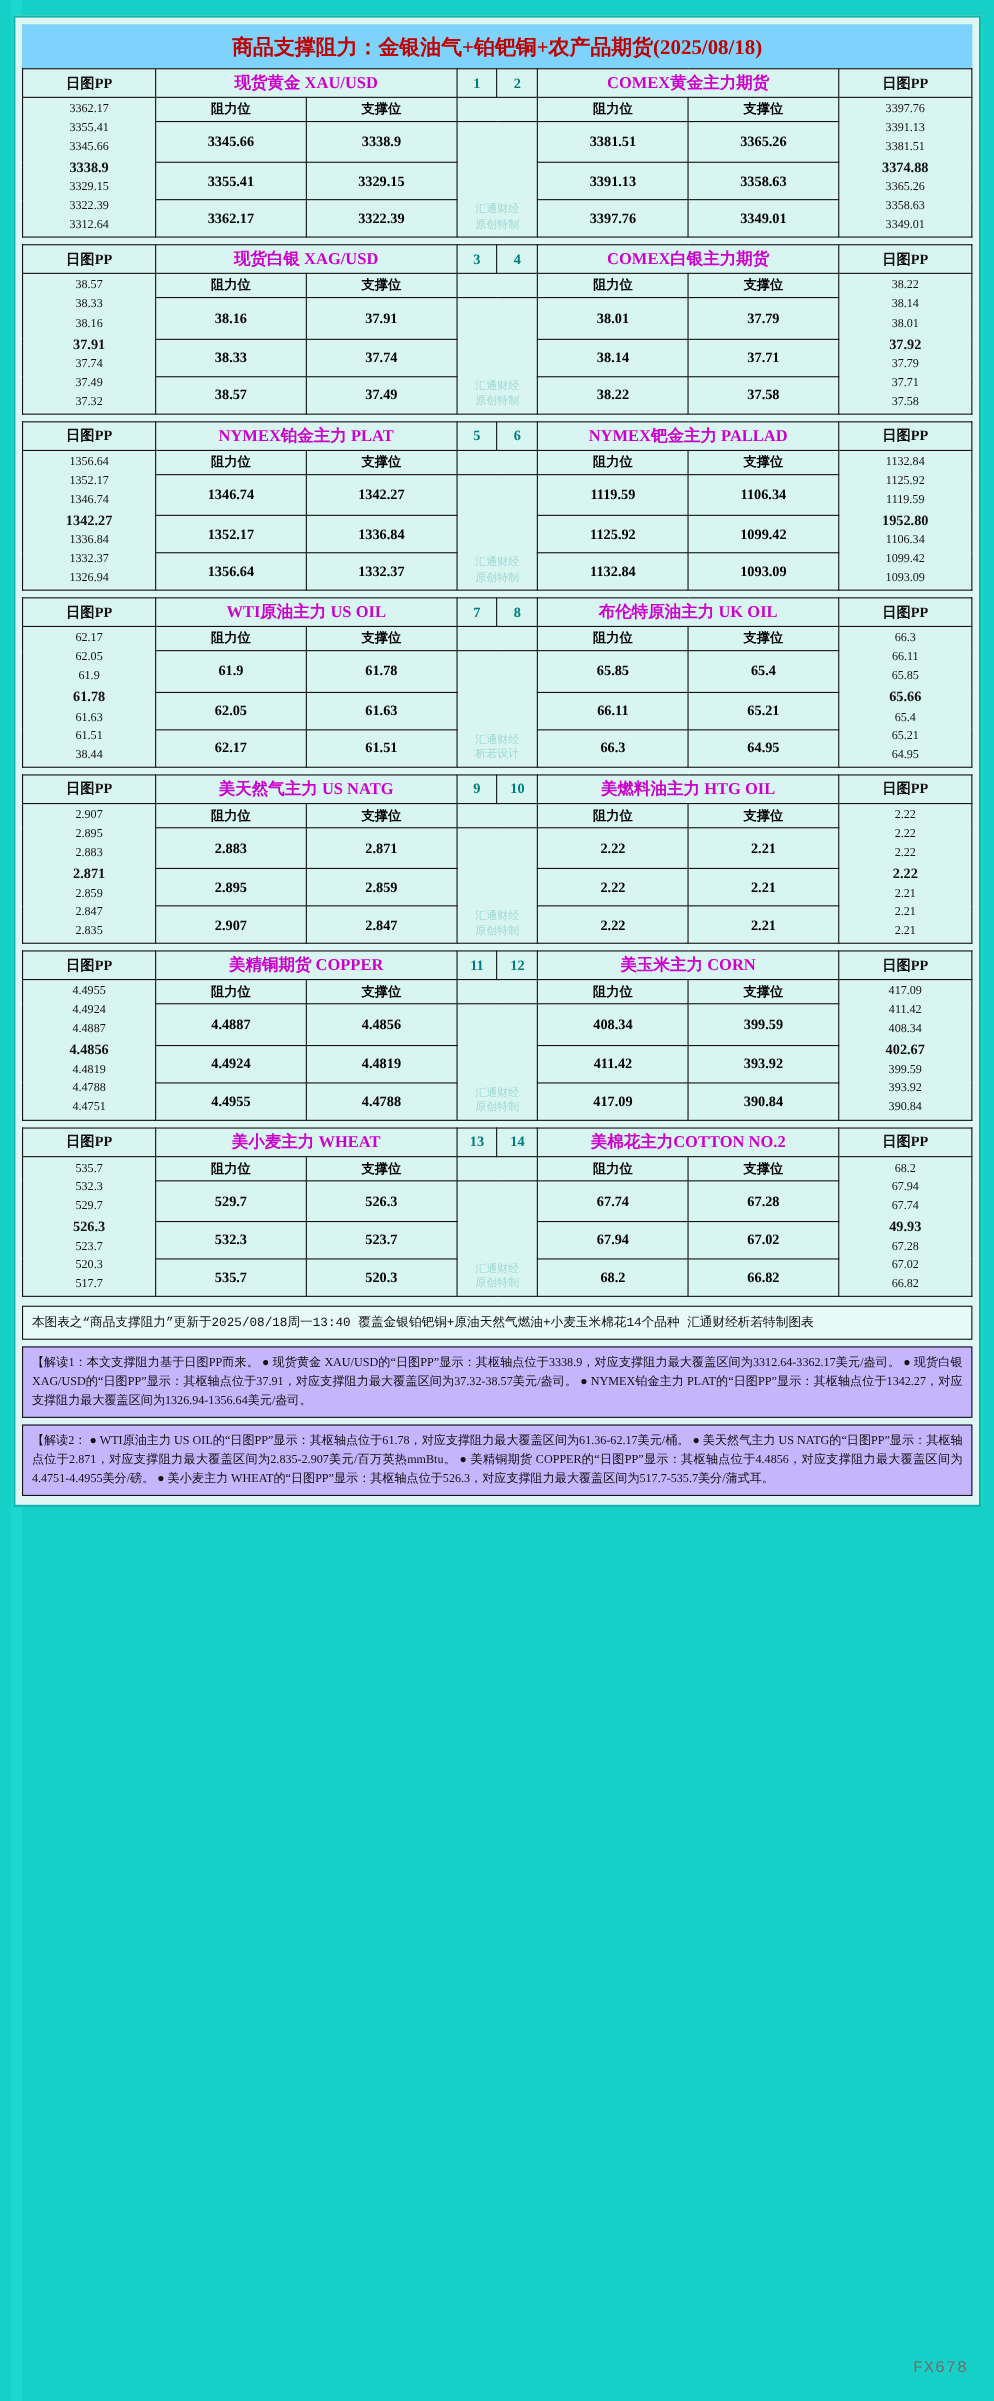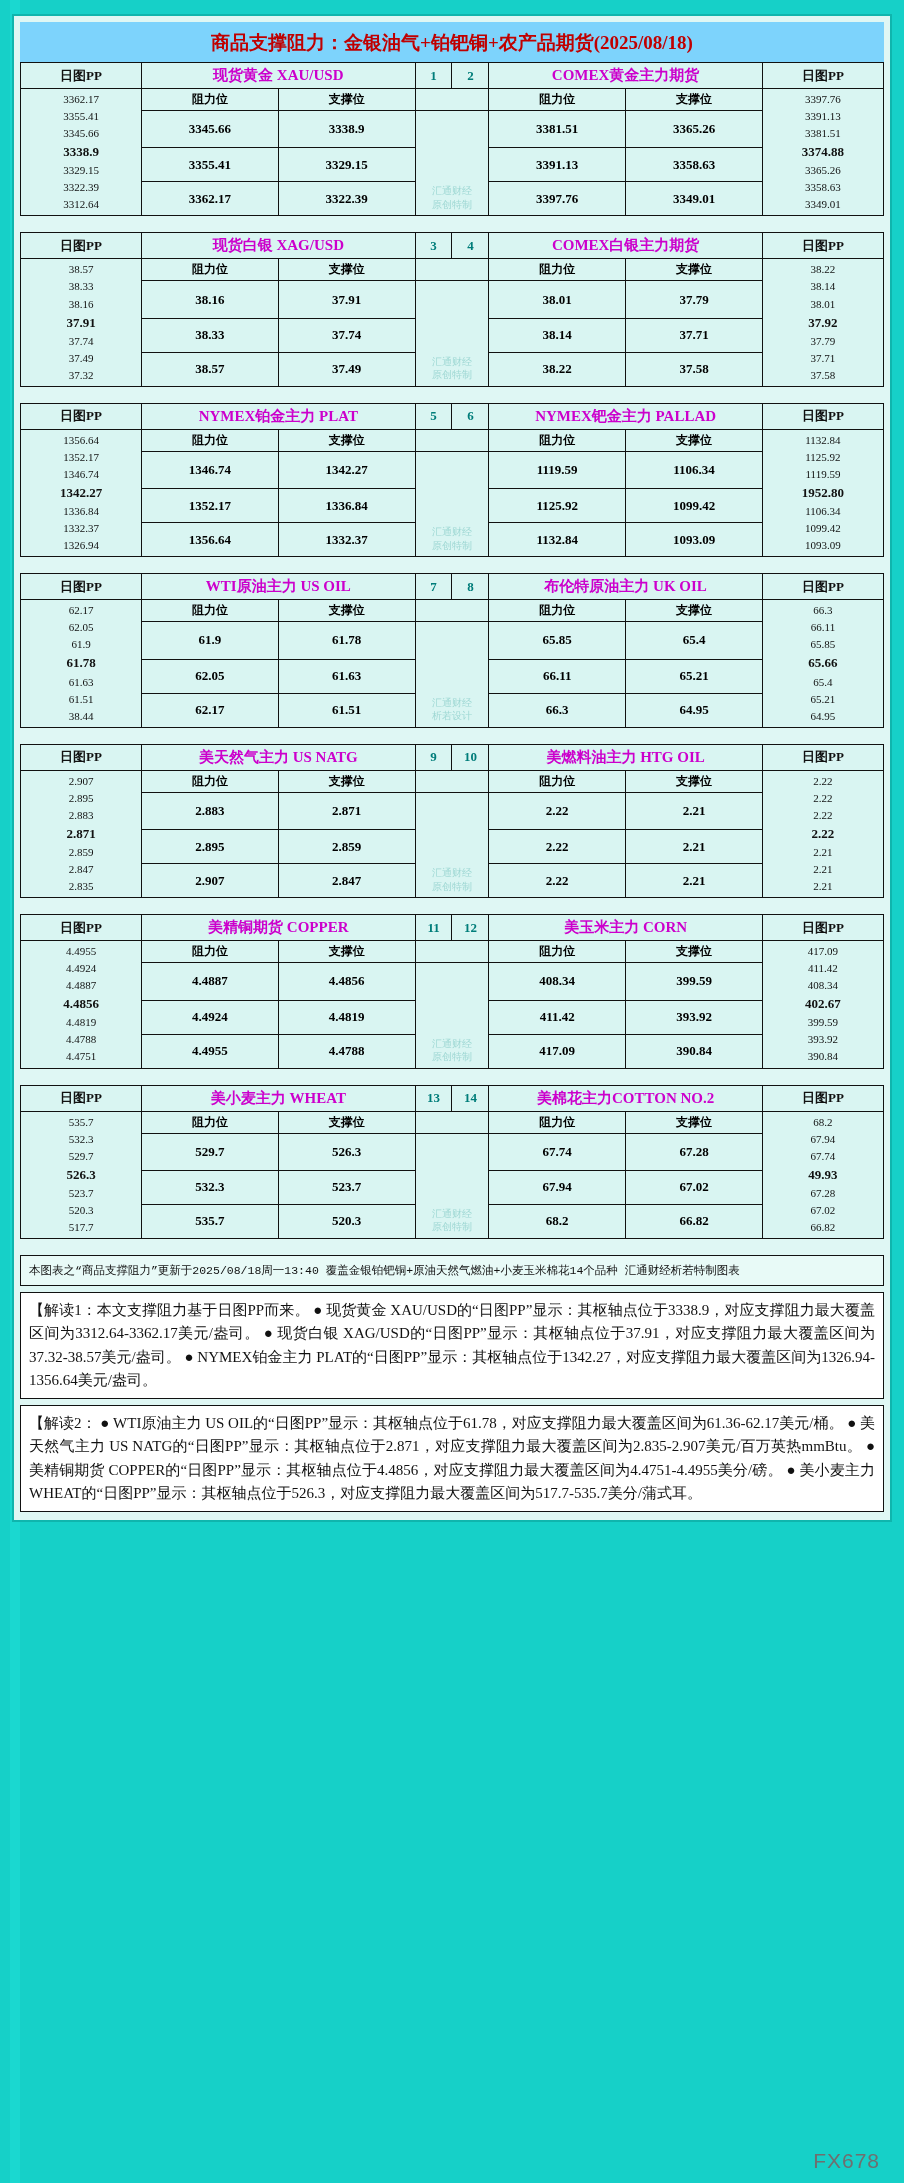--- a/index.html
+++ b/index.html
@@ -43,21 +43,21 @@
     border-collapse: collapse;
     width: 100%;
     background: #d9f5f2;
     table-layout: fixed;
   }
   table.blk td, table.blk th {
     border: 1px solid #111;
     text-align: center;
     font-family: "Liberation Serif", serif;
   }
-  .blockwrap { margin-bottom: 16px; }
+  .blockwrap { margin-bottom: 6px; }
   .hdr-pp {
     font-weight: bold;
     font-size: 13px;
     color: #111;
     height: 26px;
   }
   .hdr-name {
     font-weight: bold;
     font-size: 15px;
     color: #cc00cc;
@@ -105,37 +105,37 @@
     background: #e8faf7;
     border: 1px solid #111;
     margin-top: 8px;
     padding: 6px 8px;
     font-size: 11.5px;
     color: #111;
     line-height: 1.5;
     font-family: Liberation Mono, monospace;
   }
   .note-block {
-    background: #ffffff;
+    background: #c4b5fd;
     border: 1px solid #111;
     margin-top: 6px;
     padding: 6px 8px;
-    font-size: 15px;
+    font-size: 11px;
     color: #111;
     line-height: 1.55;
     font-family: "Liberation Serif", serif;
     text-align: justify;
   }
   .fx-mark {
     position: absolute;
     right: 24px;
-    bottom: 10px;
+    bottom: 22px;
     color: #6f6f6f;
-    font-size: 21px;
-    font-family: Liberation Sans, sans-serif;
+    font-size: 15px;
+    font-family: Liberation Mono, monospace;
     letter-spacing: 1px;
   }
 </style>
 </head>
 <body>
 
 <div class="page">
   <div class="sheet">
     <div class="title">商品支撑阻力：金银油气+铂钯铜+农产品期货(2025/08/18)</div>
 

